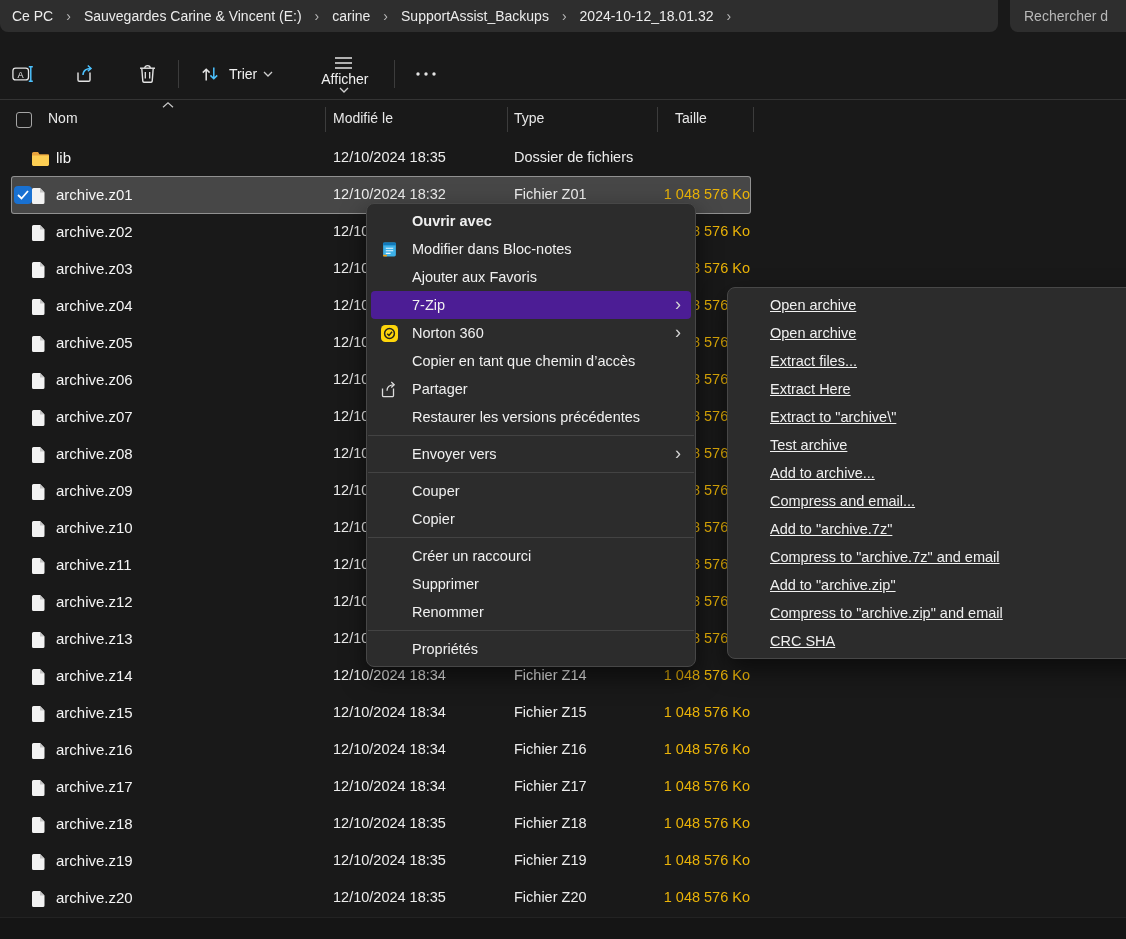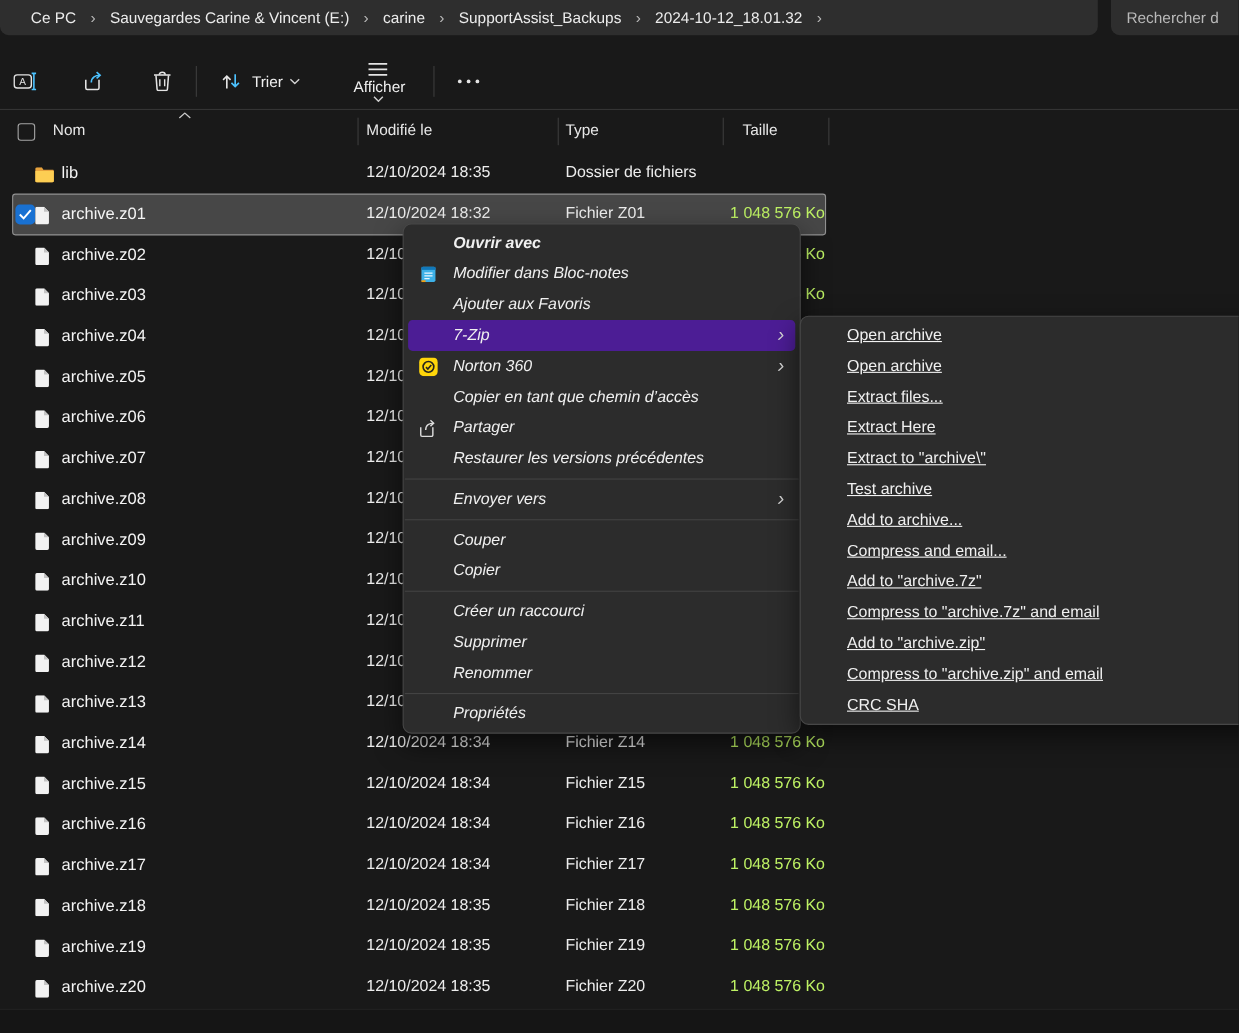--- a/index.html
+++ b/index.html
@@ -6,21 +6,21 @@
   body{
     width:1126px;height:939px;position:relative;overflow:hidden;
     background:#191919;color:#f2f2f2;
     font-family:"Liberation Sans","DejaVu Sans",sans-serif;
     font-size:14px;
   }
   
   .addressbar{
     position:absolute;left:0;top:0;width:998px;height:32px;
     background:#2e2e2e;border-radius:0 0 8px 8px;
-    display:flex;align-items:center;padding-left:22px;box-sizing:border-box;
+    display:flex;align-items:center;padding-left:6px;box-sizing:border-box;
   }
   .crumb{color:#ececec;padding:3px 6px;border-radius:4px;white-space:nowrap;cursor:default;}
   .crumb-chev{color:#b8b8b8;font-size:14px;padding:0 7px;}
   .searchbox{
     position:absolute;left:1010px;top:0;width:120px;height:32px;
     background:#2e2e2e;border-radius:0 0 0 8px;
     display:flex;align-items:center;padding-left:14px;box-sizing:border-box;
     color:#b9b9b9;white-space:nowrap;overflow:hidden;
   }
   
@@ -53,27 +53,27 @@
   .row-inner{position:absolute;left:12px;top:0;right:376px;height:36px;border-radius:2px;}
   .row.selected .row-inner{background:#474747;box-shadow:0 0 0 1px #919191;}
   .rcheck{
     position:absolute;left:14px;top:9px;width:18px;height:18px;border-radius:4px;
     background:#1971d2;display:flex;align-items:center;justify-content:center;
   }
   .ficon{position:absolute;left:32px;top:10px;width:17px;height:17px;display:flex;align-items:center;}
   .fname{position:absolute;left:56px;top:9px;font-size:15px;color:#f4f4f4;white-space:nowrap;text-align:right;}
   .fdate{position:absolute;left:333px;top:9px;font-size:14.5px;color:#ededed;white-space:nowrap;}
   .ftype{position:absolute;left:514px;top:9px;font-size:14.5px;color:#ededed;white-space:nowrap;}
-  .fsize{position:absolute;left:600px;top:9px;width:150px;text-align:right;font-size:14.5px;color:#bef264;white-space:nowrap;}
+  .fsize{position:absolute;left:600px;top:9px;width:150px;text-align:right;font-size:14.5px;color:#eab308;white-space:nowrap;}
   
   .menu{
     position:absolute;background:#2c2c2c;border:1px solid #474747;border-radius:8px;
     padding:3px 0;box-shadow:0 10px 24px rgba(0,0,0,.55);box-sizing:border-box;
   }
-  .menu-main{left:366px;top:203px;width:362px;z-index:10;font-style:italic;}
+  .menu-main{left:366px;top:203px;width:330px;z-index:10;}
   .menu-sub{left:727px;top:287px;width:438px;z-index:11;text-decoration:underline;}
   .mi{
     position:relative;height:28px;line-height:28px;margin:0 4px;padding:0 26px 0 41px;
     border-radius:4px;color:#f0f0f0;font-size:14.5px;white-space:nowrap;overflow:hidden;
   }
   .menu-sub .mi{padding-left:38px;}
   .mi.bold{font-weight:bold;}
   .mi.hovered{background:#4c1d95;}
   .mi-icon{position:absolute;left:9px;top:5px;width:18px;height:18px;display:flex;align-items:center;justify-content:center;}
   .mi-chev{position:absolute;right:10px;top:-1px;color:#d4d4d4;font-size:18px;}

